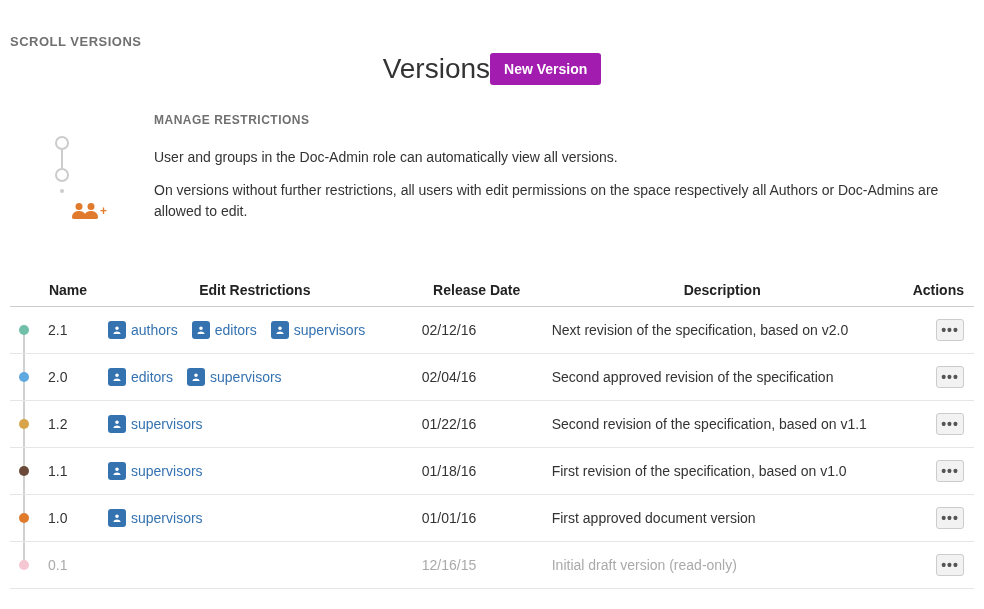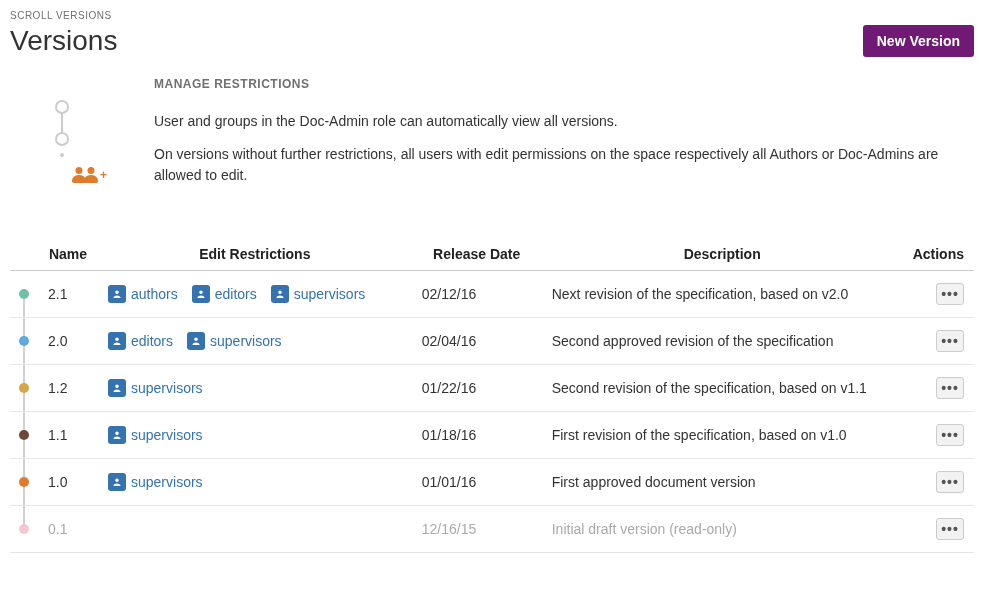--- a/index.html
+++ b/index.html
@@ -4,39 +4,40 @@
   <style>
     * { box-sizing: border-box; margin: 0; padding: 0; }
     body {
       font-family: -apple-system, BlinkMacSystemFont, "Segoe UI", Helvetica, Arial, sans-serif;
       font-size: 14px;
       color: #333;
       padding: 10px 10px 20px 10px;
       background: #fff;
     }
     .breadcrumb {
-      font-size: 10px;
-      font-weight: 400;
+      font-size: 13px;
+      font-weight: 700;
       letter-spacing: 0.5px;
       color: #707070;
       margin-bottom: 4px;
+      margin-top: 24px;
     }
     .header-row {
       display: flex;
-      justify-content: space-between;
+      justify-content: center;
       align-items: center;
-      margin-bottom: 20px;
+      margin-bottom: 28px;
     }
     .page-title {
       font-size: 28px;
       font-weight: 400;
       color: #333;
     }
     .btn-primary {
-      background: #701a75;
+      background: #a21caf;
       color: #fff;
       border: none;
       padding: 8px 14px;
       font-size: 14px;
       font-weight: 600;
       border-radius: 3px;
       cursor: pointer;
     }
     .intro-block {
       display: flex;

